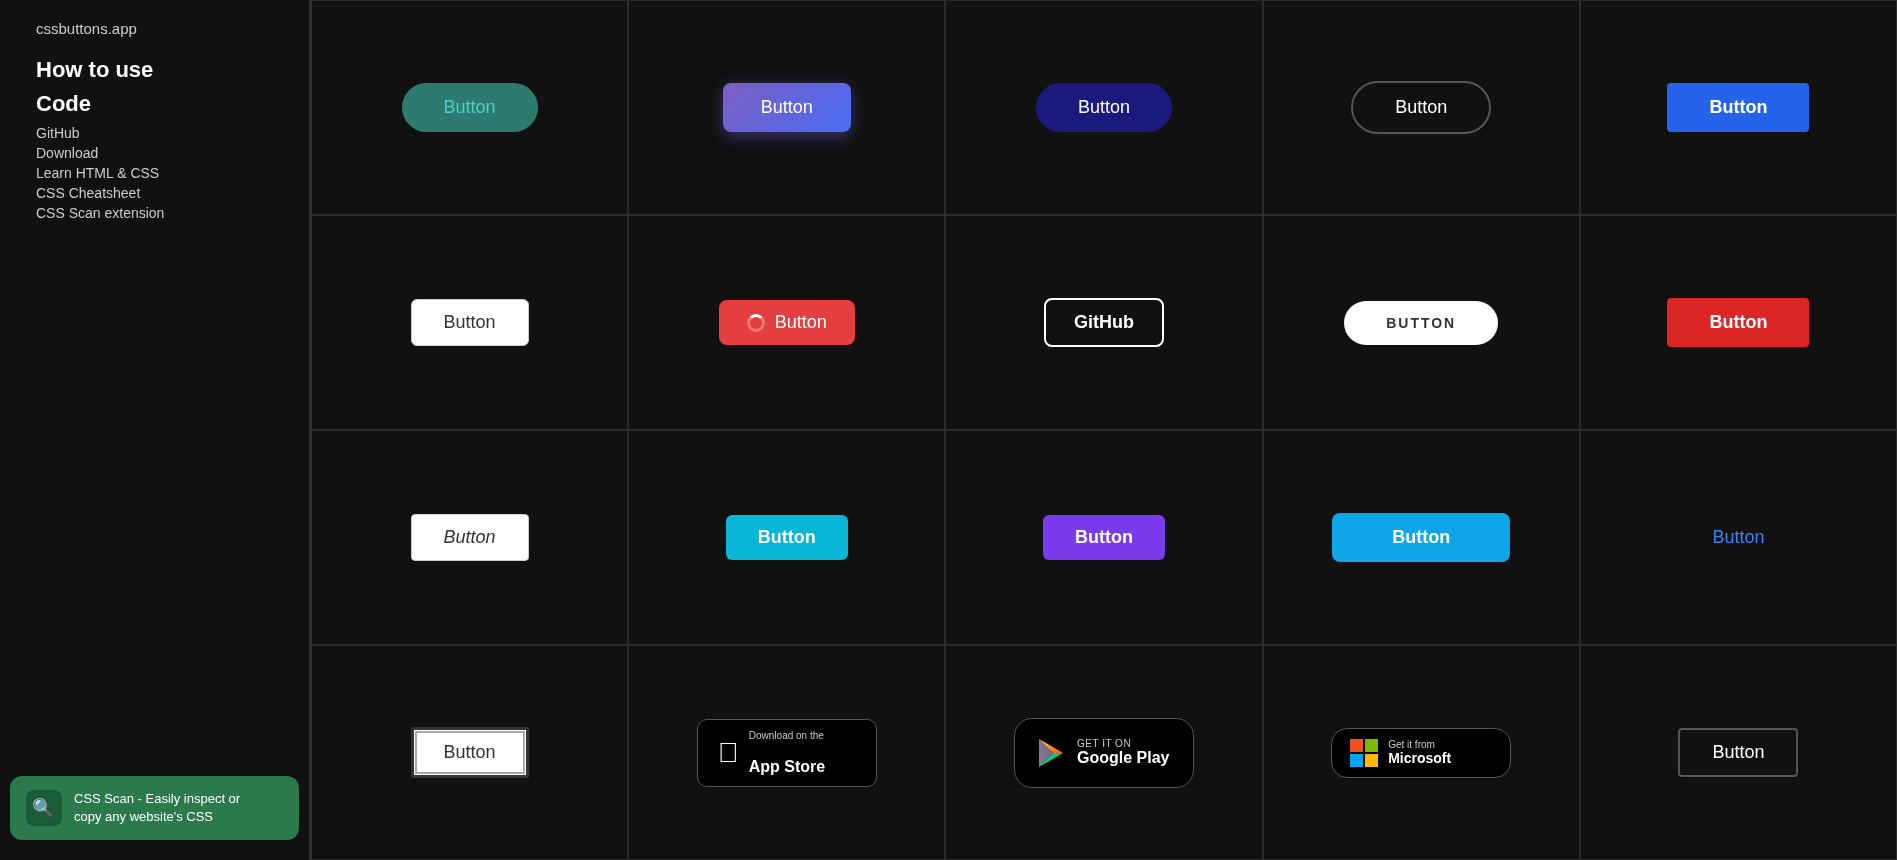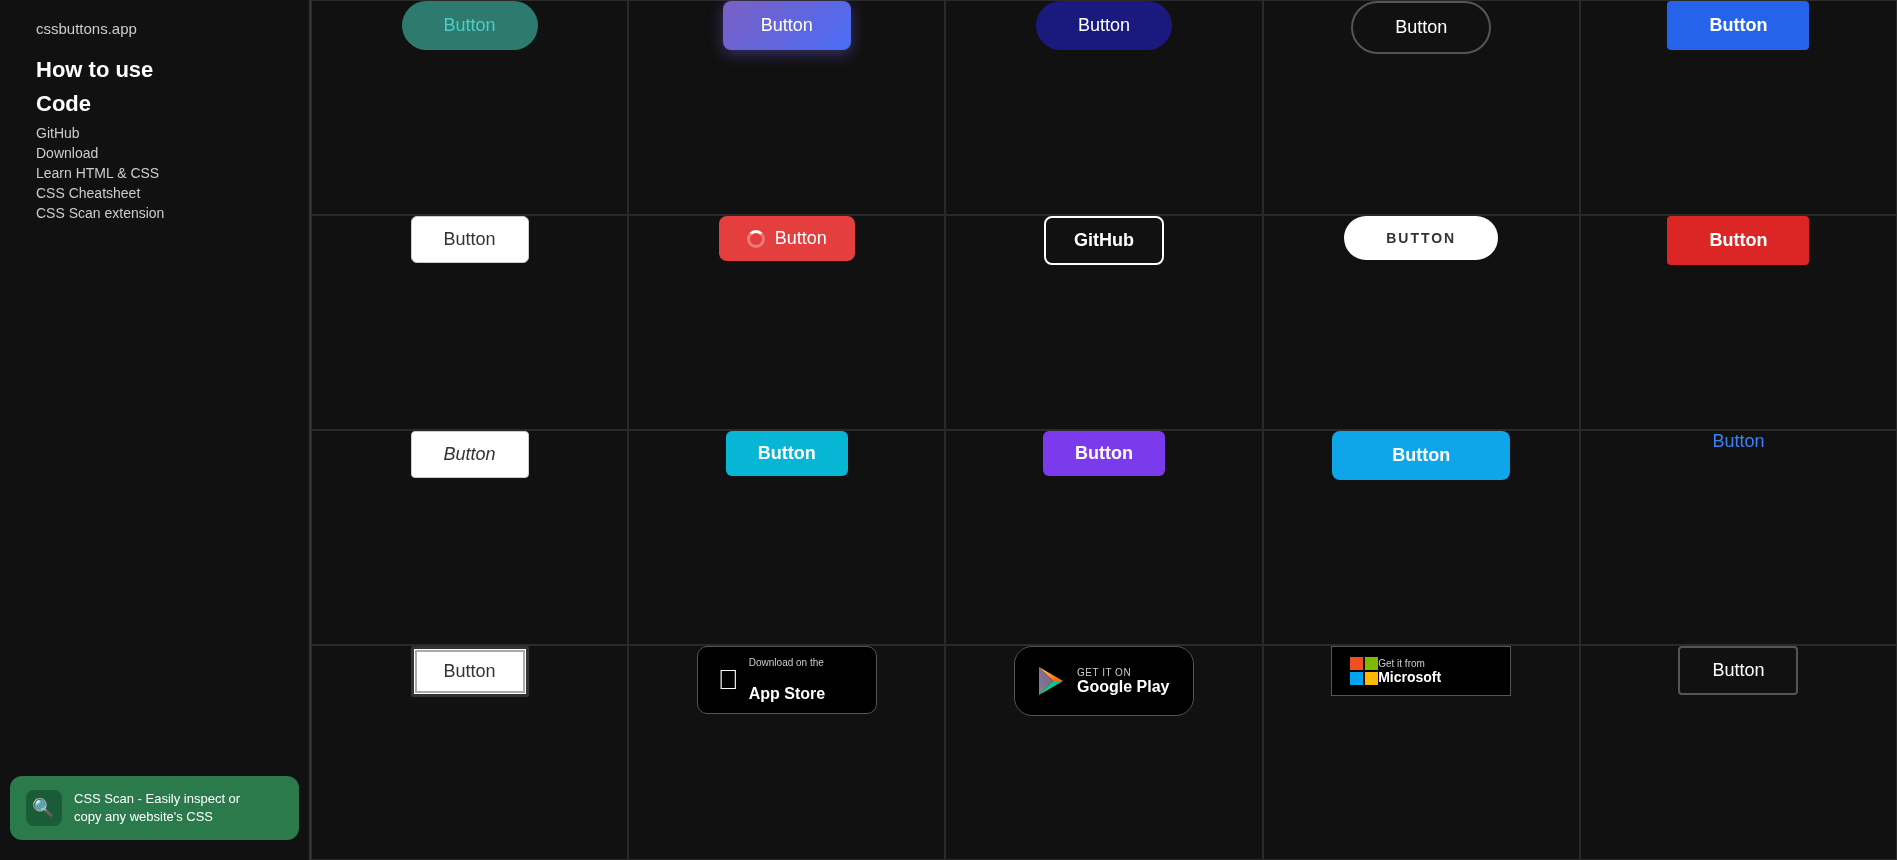--- a/index.html
+++ b/index.html
@@ -87,21 +87,21 @@
       flex: 1;
       display: grid;
       grid-template-columns: repeat(5, 1fr);
       grid-template-rows: repeat(4, 1fr);
       border-left: 1px solid #333;
     }
 
     .grid-cell {
       border: 1px solid #2a2a2a;
       display: flex;
-      align-items: flex-start;
+      align-items: center;
       justify-content: center;
       cursor: pointer;
       background: #111111;
     }
 
     
     .btn-teal {
       background: #2d7a6e;
       color: #4ecdc4;
       border: none;
@@ -312,25 +312,26 @@
       height: 32px;
     }
     .btn-google-play .store-text { text-align: left; }
     .btn-google-play .store-sub { font-size: 10px; color: #ccc; text-transform: uppercase; letter-spacing: 0.5px; }
     .btn-google-play .store-main { font-size: 16px; font-weight: 600; }
 
     .btn-microsoft {
       background: #000000;
       color: white;
       border: 1.5px solid #555;
-      border-radius: 0;
+      border-radius: 16px;
       padding: 10px 18px;
       cursor: pointer;
       display: flex;
       align-items: center;
+      gap: 10px;
       min-width: 180px;
     }
     .ms-grid {
       display: grid;
       grid-template-columns: 1fr 1fr;
       gap: 2px;
       width: 28px;
       height: 28px;
     }
     .ms-grid span:nth-child(1) { background: #f25022; }

